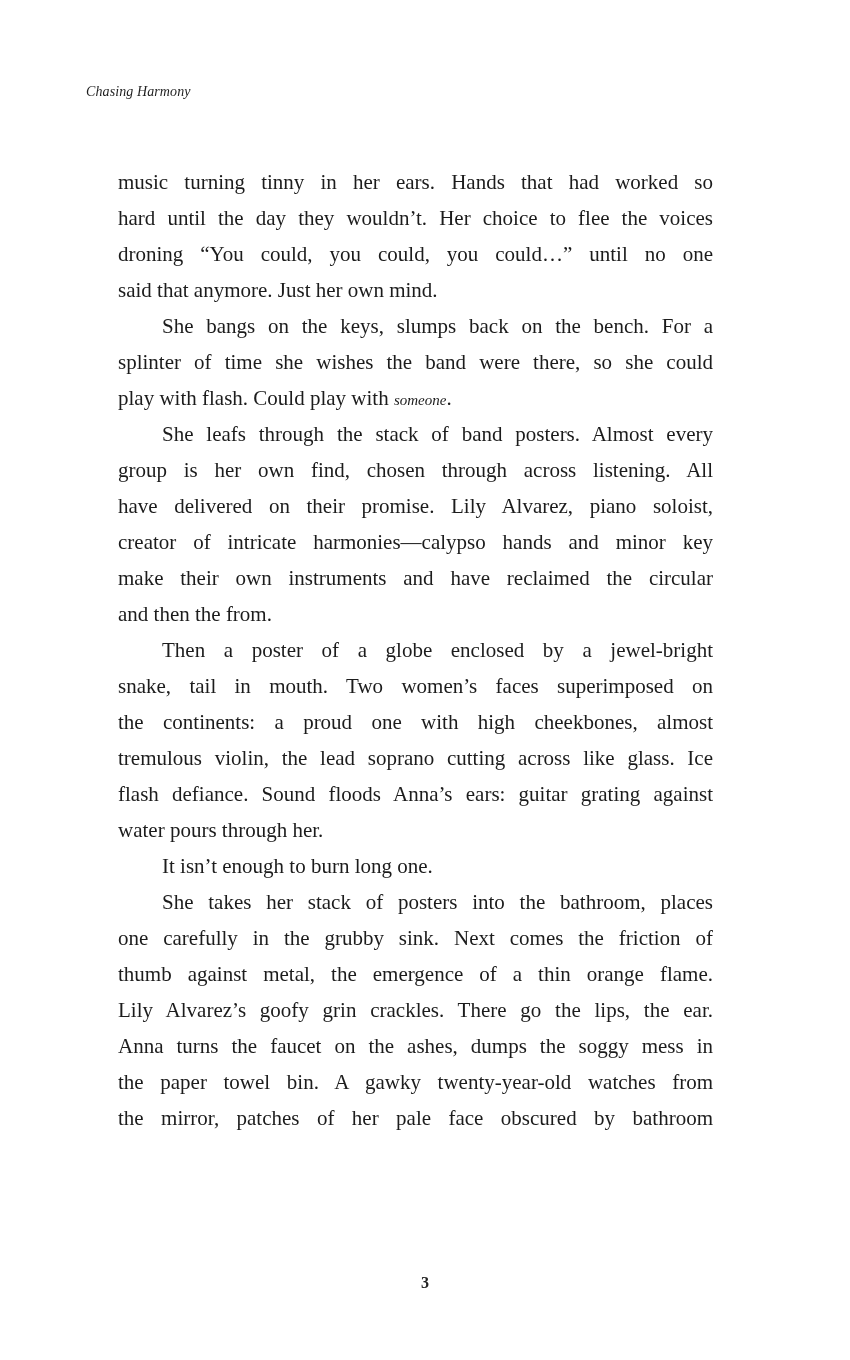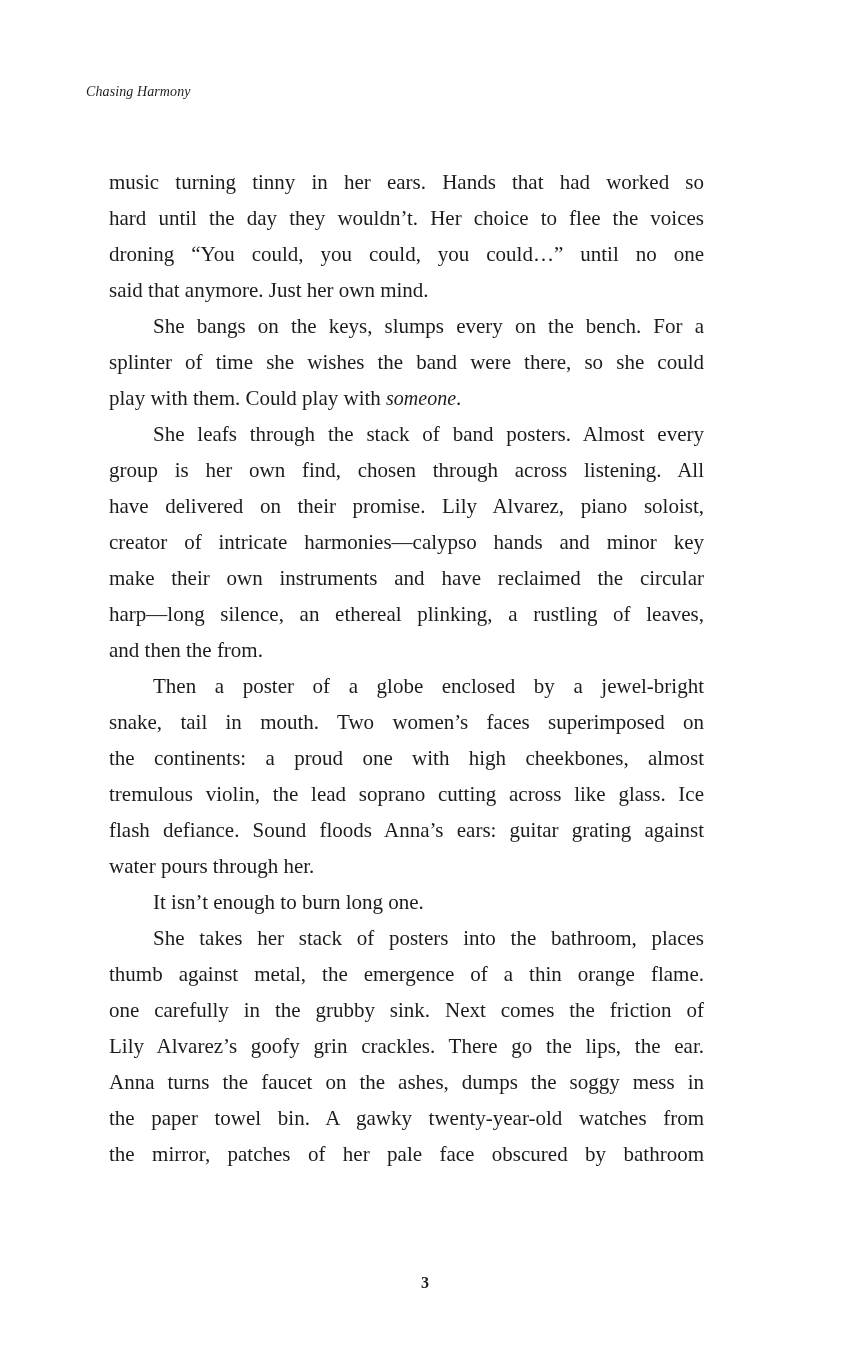--- a/index.html
+++ b/index.html
@@ -19,21 +19,21 @@
       position: absolute;
       left: 86px;
       top: 84px;
       font-style: italic;
       font-size: 14px;
       letter-spacing: 0.1px;
       color: #1f1f1f;
     }
     .body-text {
       position: absolute;
-      left: 109px;
+      left: 118px;
       top: 164px;
       width: 595px;
     }
     .line {
       display: block;
       height: 36px;
       line-height: 36px;
       font-size: 21px;
       white-space: nowrap;
       text-align: justify;
@@ -41,21 +41,21 @@
       overflow: visible;
     }
     .line.last {
       text-align: center;
       text-align-last: left;
     }
     .line.indent {
       text-indent: 44px;
     }
     .line em {
-      font-size: 20px;
+      font-size: 15px;
     }
     .folio {
       position: absolute;
       left: 0;
       width: 850px;
       top: 1274px;
       text-align: center;
       font-size: 16px;
       font-weight: bold;
       color: #222;
@@ -64,39 +64,38 @@
 </head>
 <body>
 
 <div class="running-header">Chasing Harmony</div>
 
 <div class="body-text" id="body-text">
     <div class="line"><span>music turning tinny in her ears. Hands that had worked so</span></div>
     <div class="line"><span>hard until the day they wouldn’t. Her choice to flee the voices</span></div>
     <div class="line"><span>droning “You could, you could, you could…” until no one</span></div>
     <div class="line last"><span>said that anymore. Just her own mind.</span></div>
-    <div class="line indent"><span>She bangs on the keys, slumps every on the bench. For a</span></div>
+    <div class="line indent"><span>She bangs on the keys, slumps back on the bench. For a</span></div>
     <div class="line"><span>splinter of time she wishes the band were there, so she could</span></div>
-    <div class="line last"><span>play with them. Could play with </span><em>someone</em><span>.</span></div>
+    <div class="line last"><span>play with flash. Could play with </span><em>someone</em><span>.</span></div>
     <div class="line indent"><span>She leafs through the stack of band posters. Almost every</span></div>
     <div class="line"><span>group is her own find, chosen through across listening. All</span></div>
     <div class="line"><span>have delivered on their promise. Lily Alvarez, piano soloist,</span></div>
     <div class="line"><span>creator of intricate harmonies—calypso hands and minor key</span></div>
     <div class="line"><span>make their own instruments and have reclaimed the circular</span></div>
-    <div class="line"><span>harp—long silence, an ethereal plinking, a rustling of leaves,</span></div>
     <div class="line last"><span>and then the from.</span></div>
     <div class="line indent"><span>Then a poster of a globe enclosed by a jewel-bright</span></div>
     <div class="line"><span>snake, tail in mouth. Two women’s faces superimposed on</span></div>
     <div class="line"><span>the continents: a proud one with high cheekbones, almost</span></div>
     <div class="line"><span>tremulous violin, the lead soprano cutting across like glass. Ice</span></div>
     <div class="line"><span>flash defiance. Sound floods Anna’s ears: guitar grating against</span></div>
     <div class="line last"><span>water pours through her.</span></div>
     <div class="line indent last"><span>It isn’t enough to burn long one.</span></div>
     <div class="line indent"><span>She takes her stack of posters into the bathroom, places</span></div>
+    <div class="line"><span>one carefully in the grubby sink. Next comes the friction of</span></div>
     <div class="line"><span>thumb against metal, the emergence of a thin orange flame.</span></div>
-    <div class="line"><span>one carefully in the grubby sink. Next comes the friction of</span></div>
     <div class="line"><span>Lily Alvarez’s goofy grin crackles. There go the lips, the ear.</span></div>
     <div class="line"><span>Anna turns the faucet on the ashes, dumps the soggy mess in</span></div>
     <div class="line"><span>the paper towel bin. A gawky twenty-year-old watches from</span></div>
     <div class="line"><span>the mirror, patches of her pale face obscured by bathroom</span></div>
   </div>
 
 <div class="folio">3</div>
 
 </body></html>

